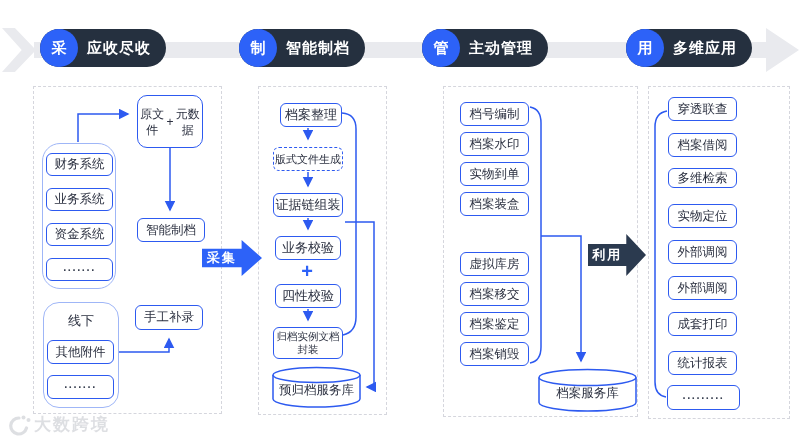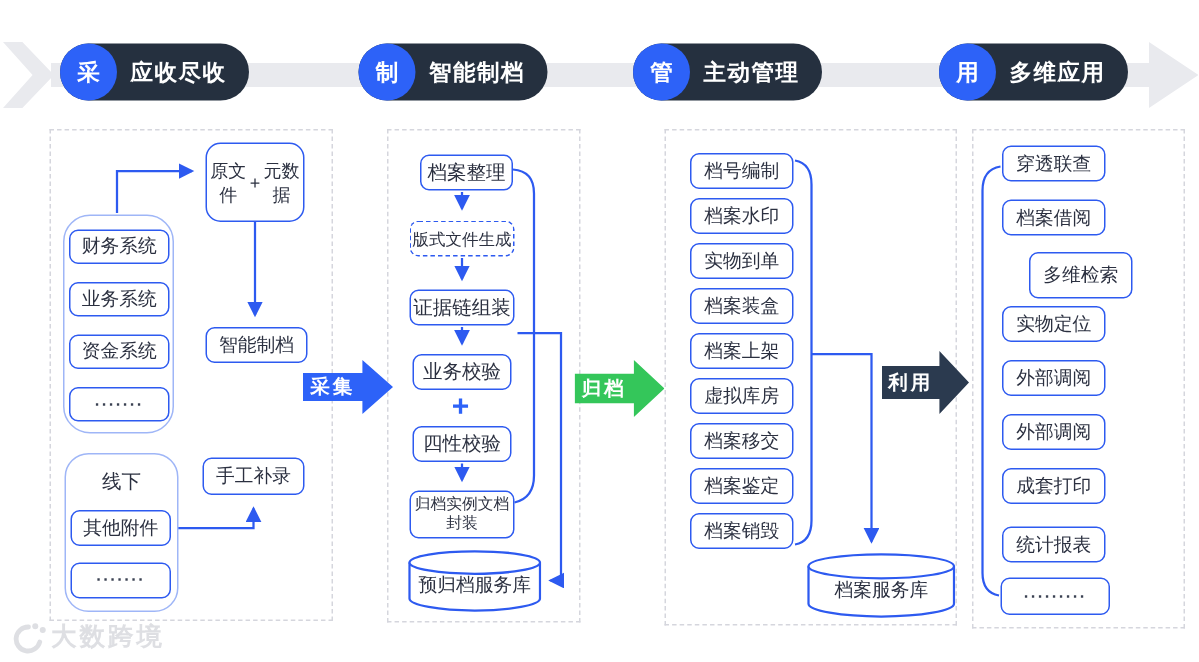--- a/index.html
+++ b/index.html
@@ -130,47 +130,43 @@
   <svg class="cyl" style="left:272px;top:366px" width="89" height="43" viewBox="0 0 89 43">
     <path d="M1 9 v24 c0 4.4 19.5 8 43.5 8 s43.5 -3.6 43.5 -8 v-24" fill="#fff" stroke="#2D5AF0" stroke-width="1.5"></path>
     <ellipse cx="44.5" cy="9" rx="43.5" ry="7.5" fill="#fff" stroke="#2D5AF0" stroke-width="1.5"></ellipse>
   </svg>
   <div class="cyl-label" style="left:272px;top:382px;width:89px">预归档服务库</div>
 
   <div class="node" style="left:460px;top:102px;width:69px;height:24px">档号编制</div>
   <div class="node" style="left:460px;top:132px;width:69px;height:24px">档案水印</div>
   <div class="node" style="left:460px;top:162px;width:69px;height:24px">实物到单</div>
   <div class="node" style="left:460px;top:192px;width:69px;height:24px">档案装盒</div>
-  <div class="node" style="left:460px;top:222px;width:69px;height:24px">档案上架</div>
   <div class="node" style="left:460px;top:252px;width:69px;height:24px">虚拟库房</div>
   <div class="node" style="left:460px;top:282px;width:69px;height:24px">档案移交</div>
   <div class="node" style="left:460px;top:312px;width:69px;height:24px">档案鉴定</div>
   <div class="node" style="left:460px;top:342px;width:69px;height:24px">档案销毁</div>
 
   <svg class="cyl" style="left:538px;top:368px" width="99" height="45" viewBox="0 0 99 45">
     <path d="M1 9.5 v25 c0 4.6 21.7 8.5 48.5 8.5 s48.5 -3.9 48.5 -8.5 v-25" fill="#fff" stroke="#2D5AF0" stroke-width="1.5"></path>
     <ellipse cx="49.5" cy="9.5" rx="48.5" ry="8" fill="#fff" stroke="#2D5AF0" stroke-width="1.5"></ellipse>
   </svg>
   <div class="cyl-label" style="left:538px;top:385px;width:99px">档案服务库</div>
 
   <div class="node" style="left:668px;top:97px;width:69px;height:24px">穿透联查</div>
   <div class="node" style="left:668px;top:133px;width:69px;height:24px">档案借阅</div>
-  <div class="node" style="left:686px;top:168px;width:69px;height:31px">多维检索</div>
+  <div class="node" style="left:668px;top:168px;width:69px;height:20px">多维检索</div>
   <div class="node" style="left:668px;top:204px;width:69px;height:24px">实物定位</div>
   <div class="node" style="left:668px;top:240px;width:69px;height:24px">外部调阅</div>
   <div class="node" style="left:668px;top:276px;width:69px;height:24px">外部调阅</div>
   <div class="node" style="left:668px;top:312px;width:69px;height:24px">成套打印</div>
   <div class="node" style="left:668px;top:351px;width:69px;height:24px">统计报表</div>
   <div class="node dots" style="left:667px;top:385px;width:73px;height:25px">·········</div>
 
   <div class="flow-arrow fa-blue" style="left:202px;top:240px;width:60px;height:36px">
     <span class="lbl">采集</span>
-  </div>
-  <div class="flow-arrow fa-green" style="left:383px;top:240px;width:60px;height:38px">
-    <span class="lbl">归档</span>
   </div>
   <div class="flow-arrow fa-dark" style="left:588px;top:234px;width:58px;height:42px">
     <span class="lbl">利用</span>
   </div>
 
   <div class="watermark">
     <svg width="26" height="22" viewBox="0 0 26 22">
       <path d="M14 4 a8 8 0 1 0 7.5 10" fill="none" stroke="#c3c5cc" stroke-width="3.2" stroke-linecap="round"></path>
       <circle cx="18.5" cy="3.5" r="2" fill="#c3c5cc"></circle>
       <circle cx="23.5" cy="6" r="2" fill="#c3c5cc"></circle>

